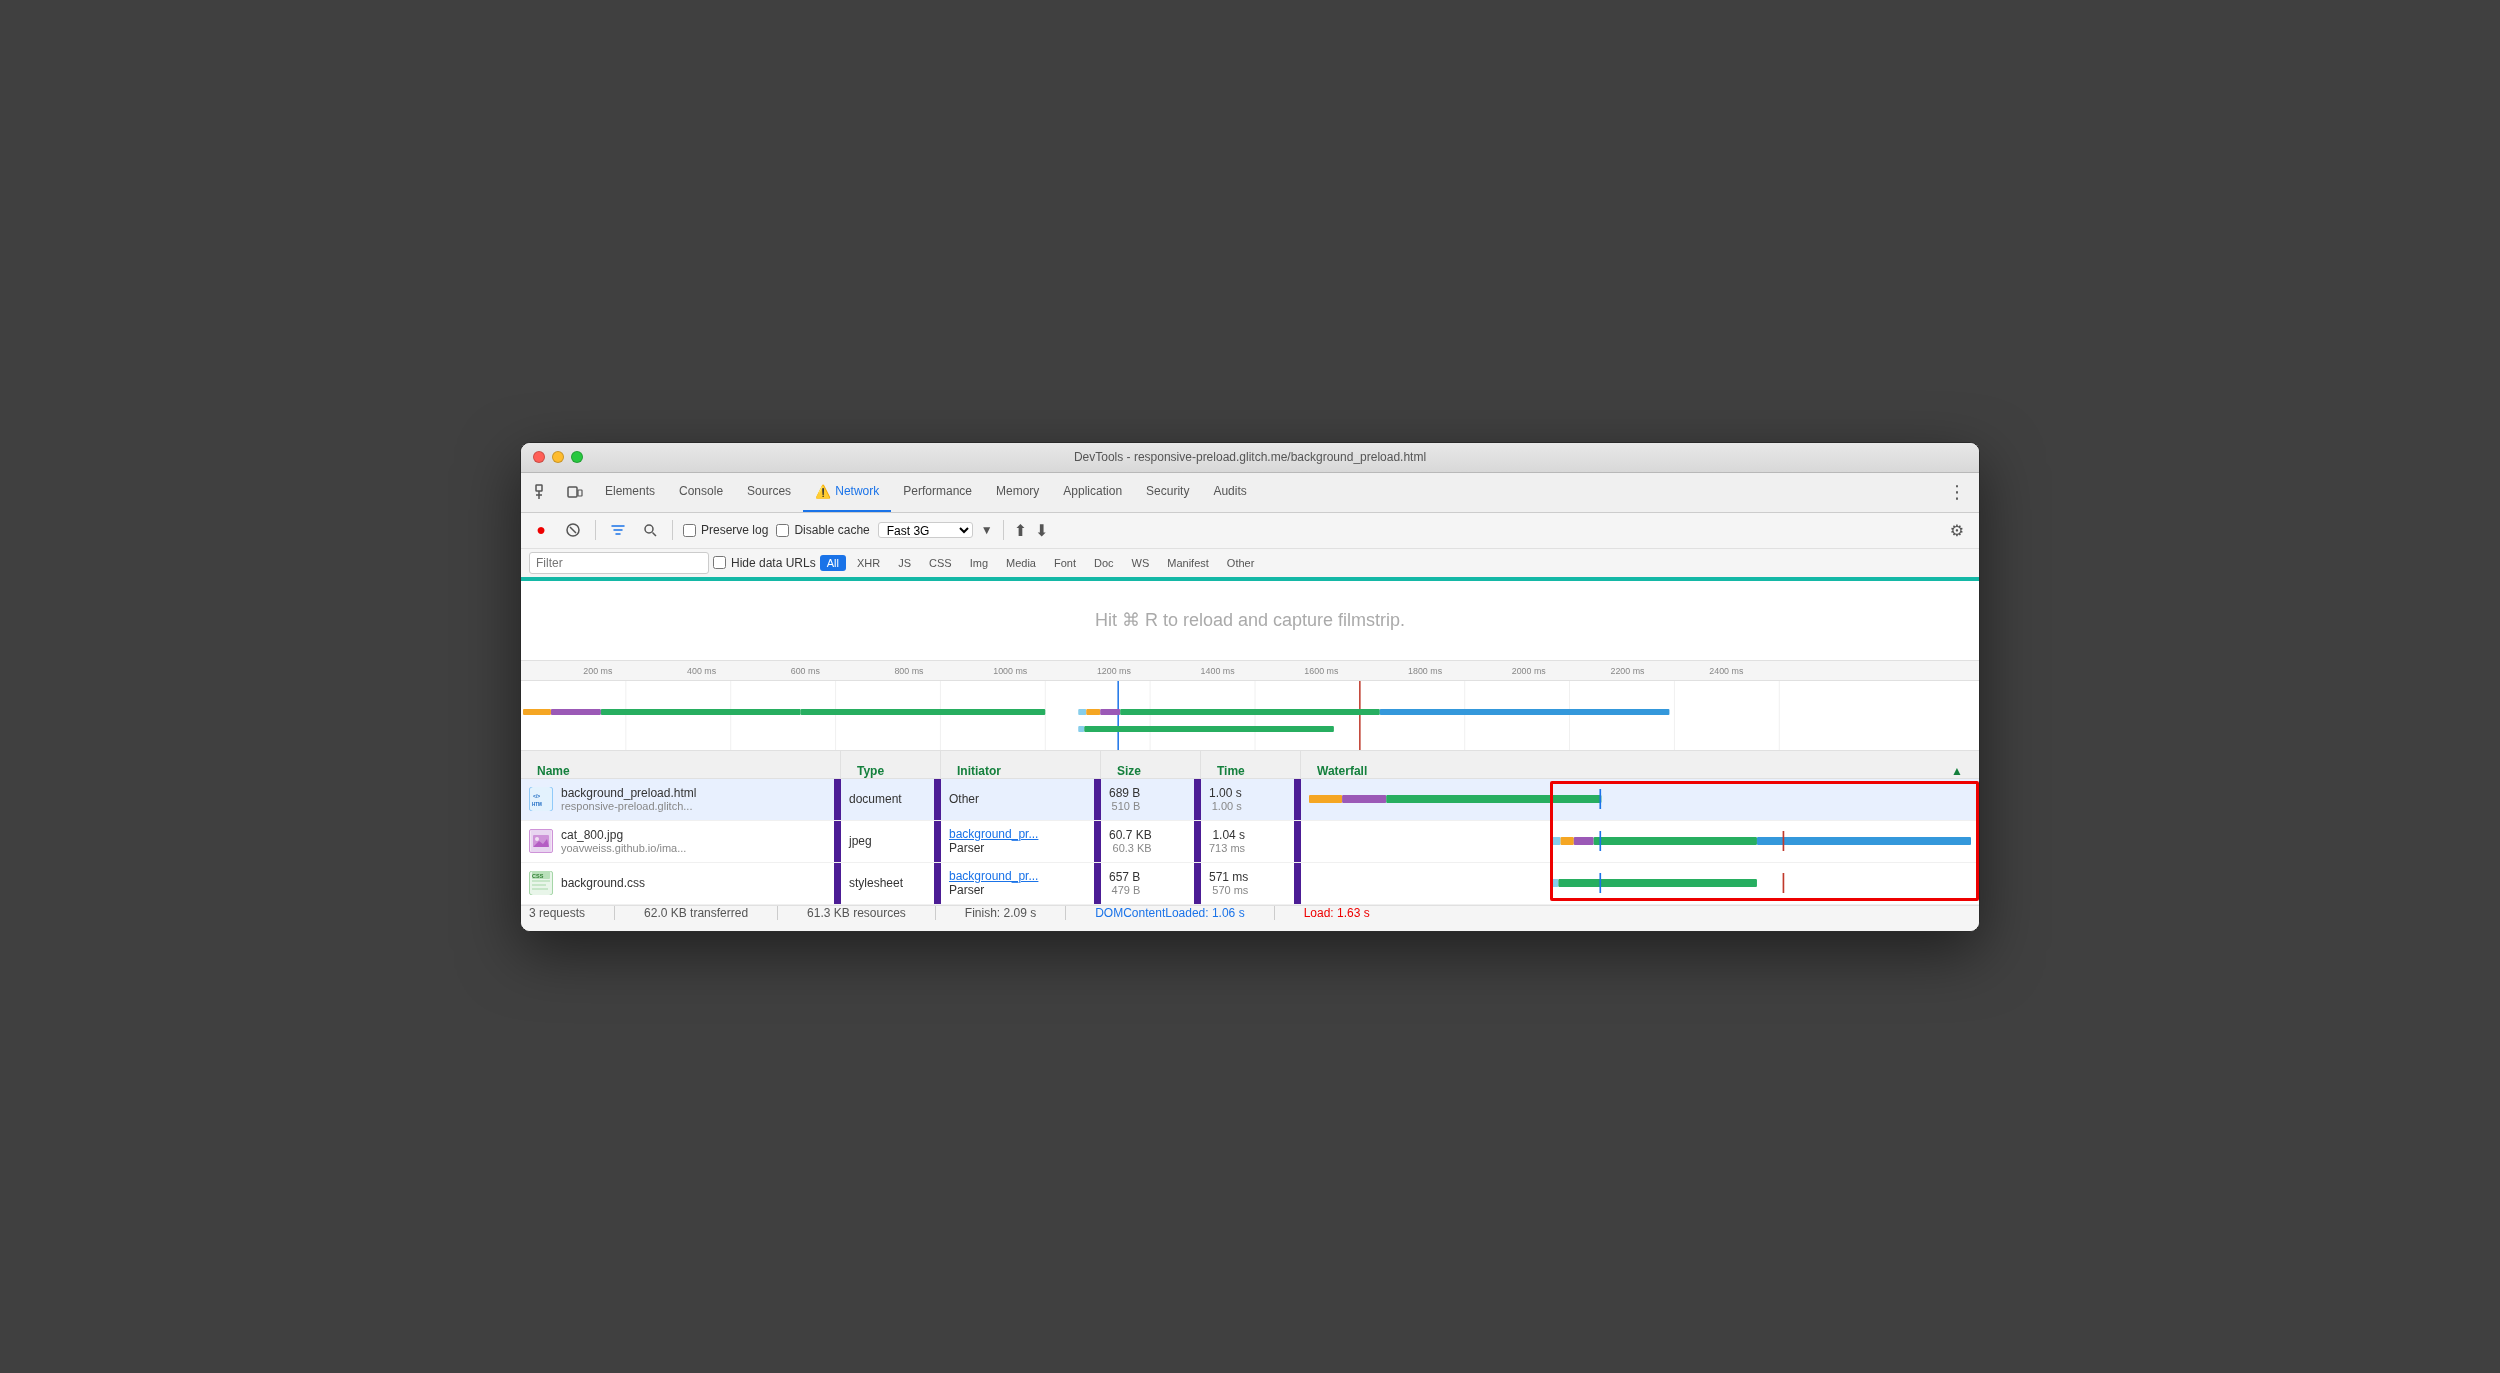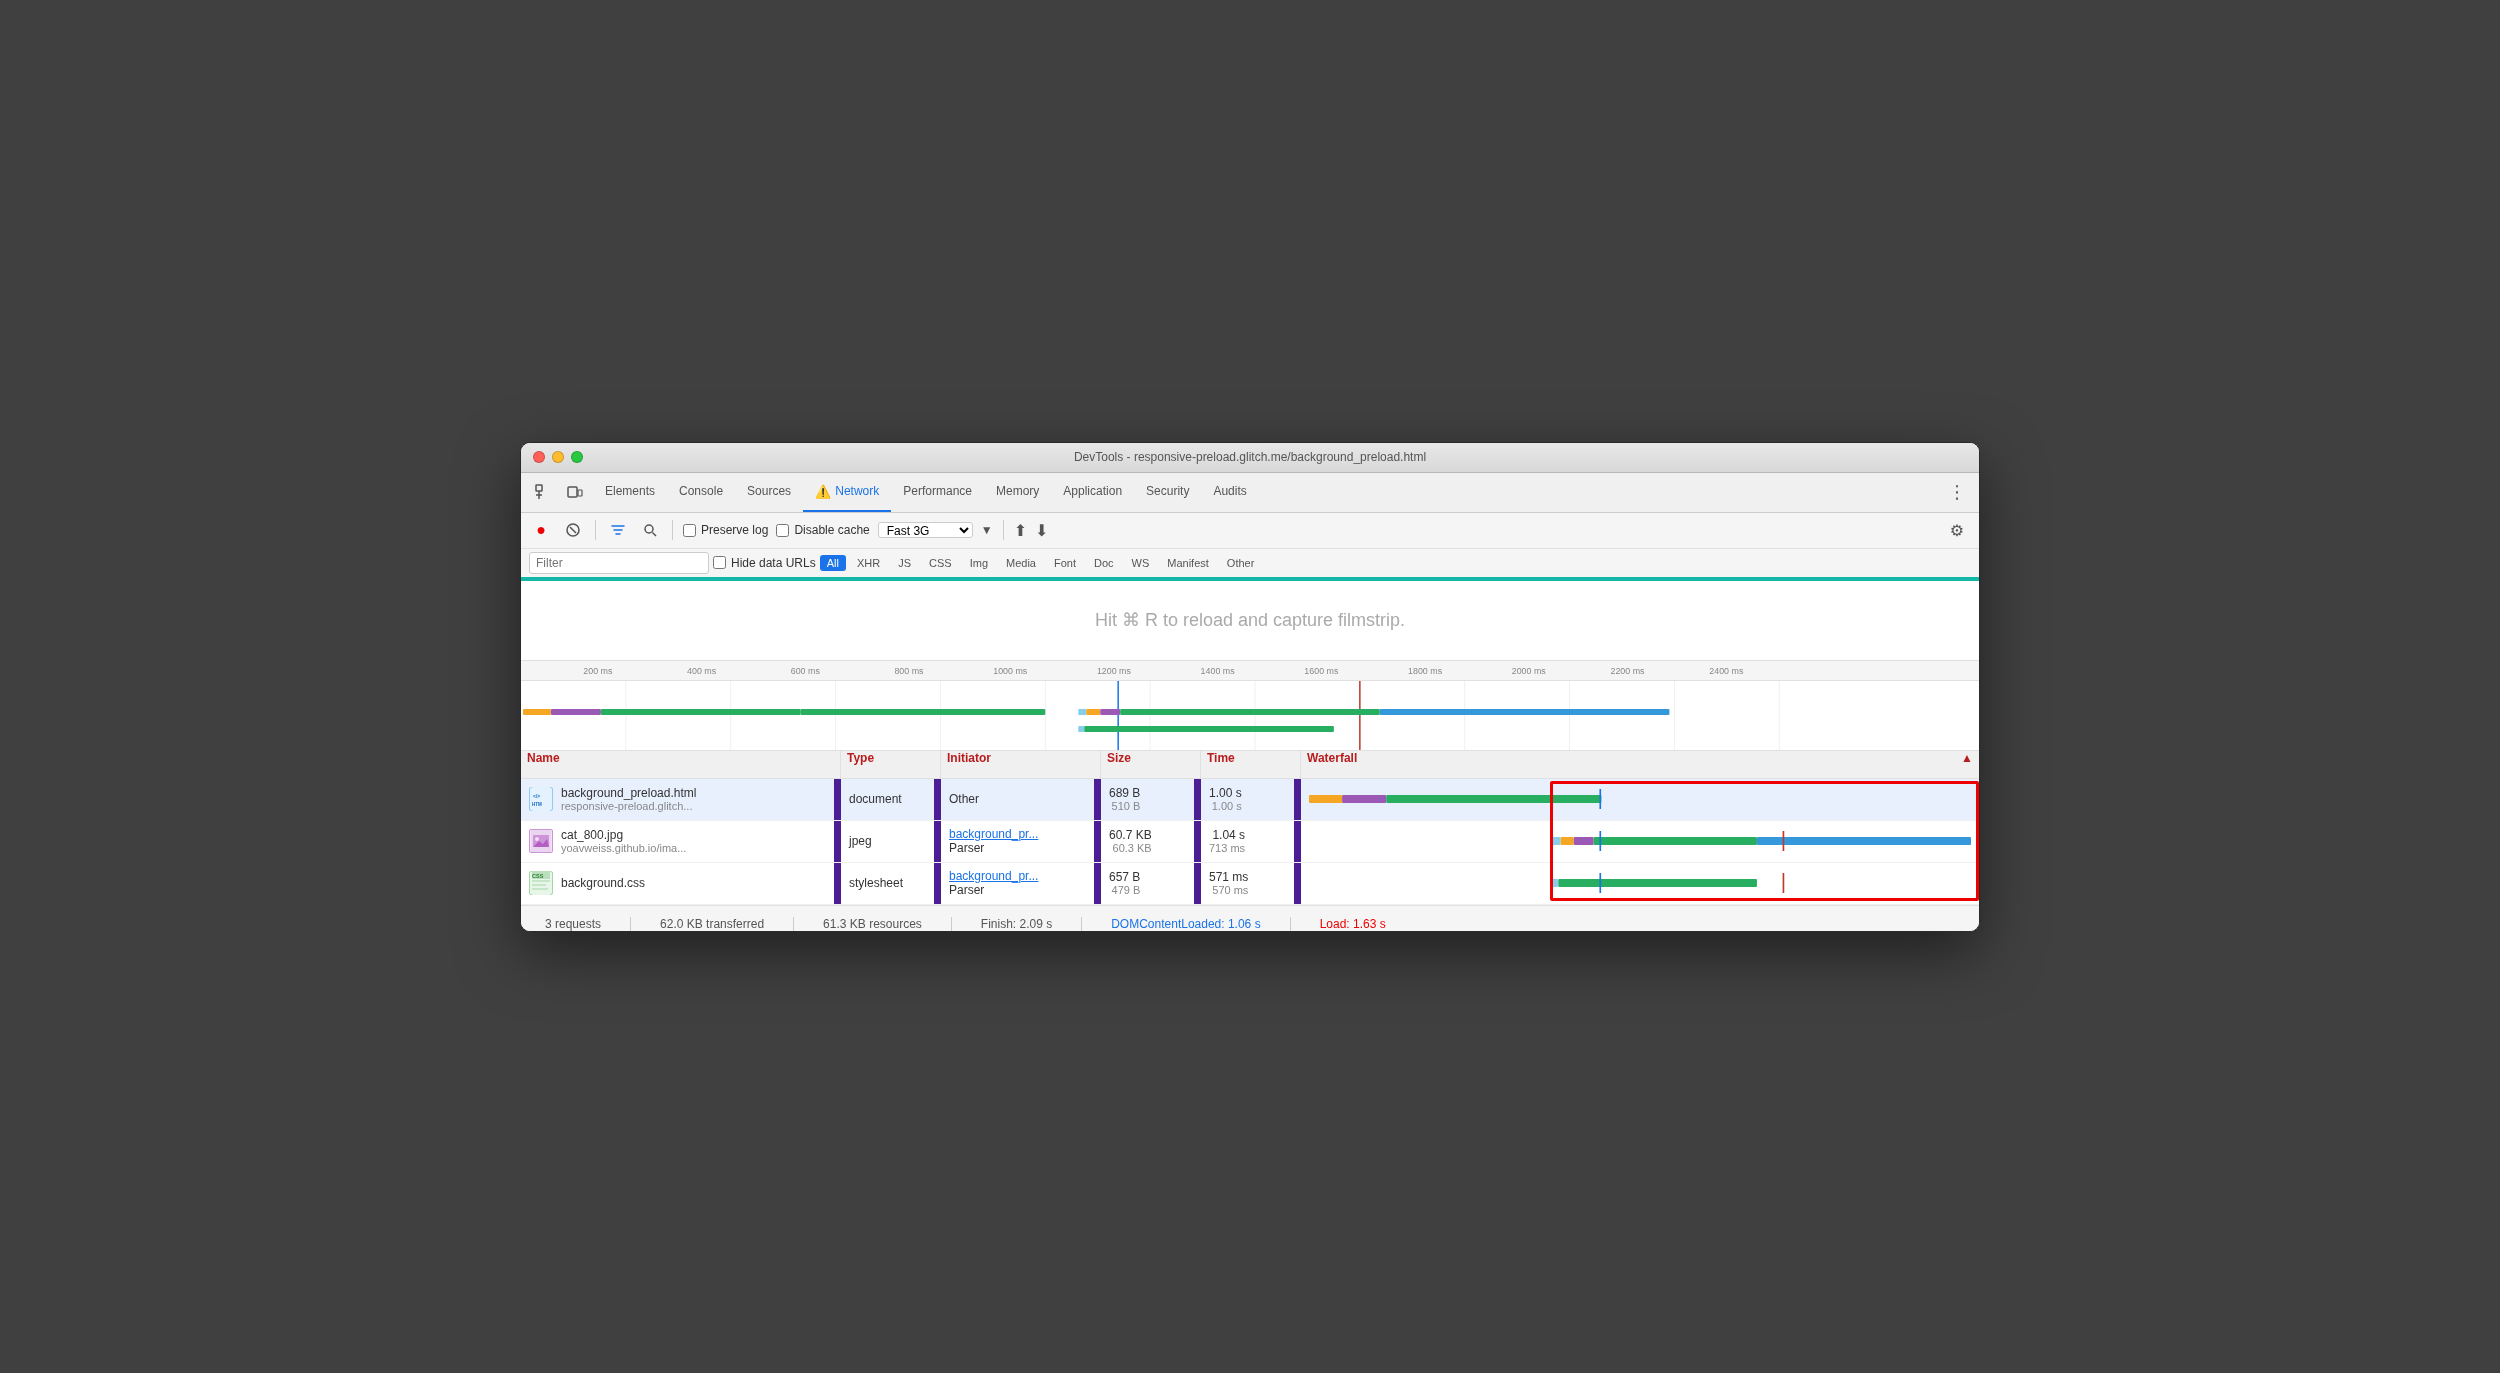--- a/index.html
+++ b/index.html
@@ -239,25 +239,25 @@
     }
     .table-header {
       display: grid;
       grid-template-columns: 320px 100px 160px 100px 100px 1fr;
       border-bottom: 1px solid #e0e0e0;
       background: #f0f0f0;
       height: 28px;
     }
     .th {
       display: flex;
-      align-items: flex-start;
-      padding: 0 6px;
+      align-items: flex-end;
+      padding: 0 16px;
       font-size: 12px;
       font-weight: 600;
-      color: #b91c1c;
+      color: #15803d;
       border-right: 1px solid #e0e0e0;
       cursor: pointer;
     }
     .th:last-child { border-right: none; }
     .table-row {
       display: grid;
       grid-template-columns: 320px 100px 160px 100px 100px 1fr;
       border-bottom: 1px solid #f0f0f0;
       min-height: 42px;
     }
@@ -338,22 +338,22 @@
       display: flex;
       flex-direction: column;
       justify-content: center;
     }
     
     .status-bar {
       background: #f5f5f5;
       border-top: 1px solid #e0e0e0;
       height: 26px;
       display: flex;
-      align-items: flex-end;
-      padding: 0 24px;
+      align-items: flex-start;
+      padding: 0 8px;
       gap: 17px;
       font-size: 12px;
       color: #555;
     }
     .status-divider {
       width: 1px;
       height: 14px;
       background: #ccc;
       margin: 0 12px;
     }

